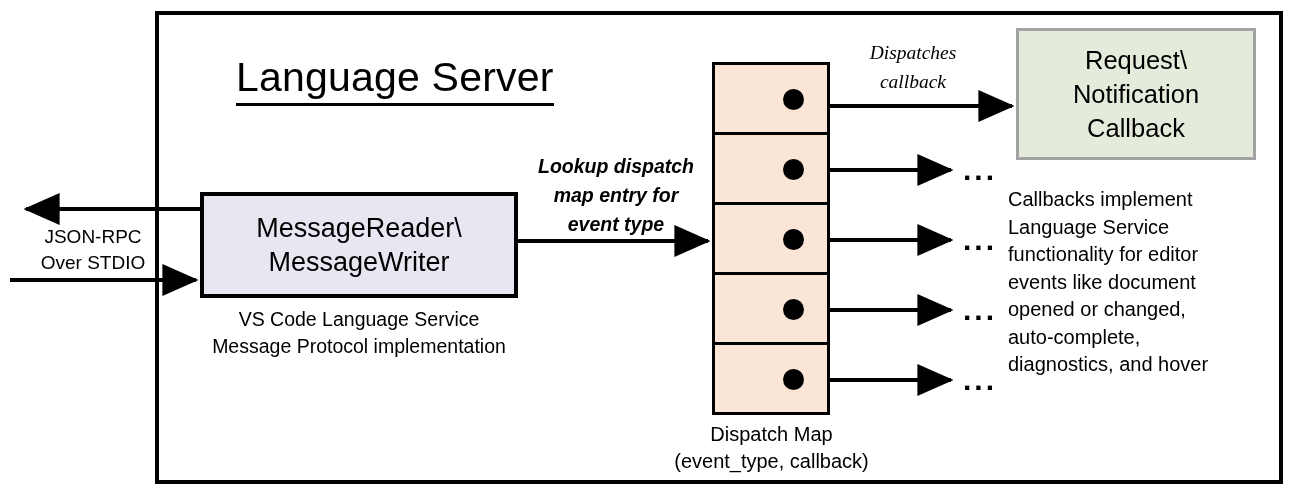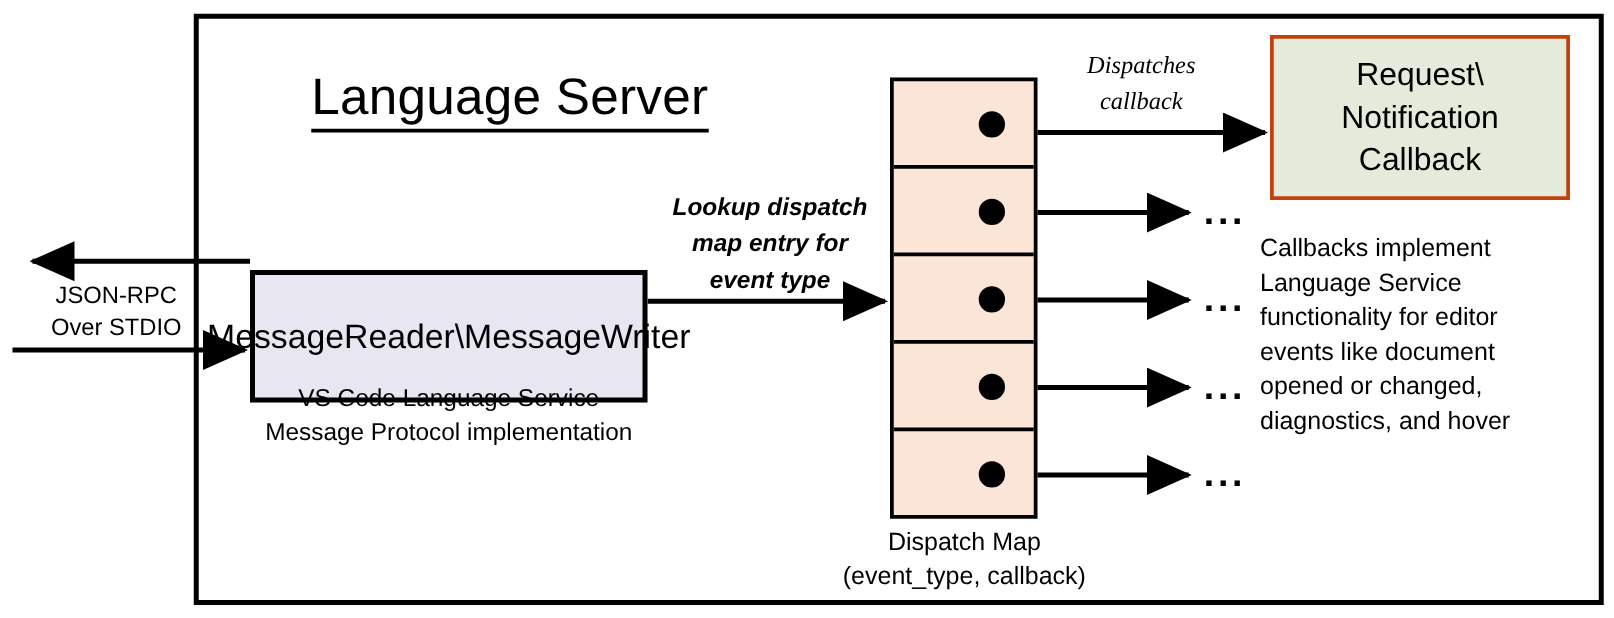--- a/index.html
+++ b/index.html
@@ -31,44 +31,42 @@
   }
 
   
   #server-title {
     left: 236px;
     top: 52px;
     font-size: 41px;
     line-height: 50px;
     letter-spacing: .2px;
     white-space: nowrap;
-    margin-left: 13px;
   }
   #server-title .ul {
     border-bottom: 3px solid #000;
     padding-bottom: 3px;
   }
 
   
   #messagerw-box {
     left: 200px;
     top: 192px;
     width: 318px;
     height: 106px;
     background: #e8e6f0;
     border: 4px solid #000000;
     box-sizing: border-box;
     display: flex;
-    flex-direction: row;
+    flex-direction: column;
     align-items: center;
     justify-content: center;
     font-size: 27px;
     line-height: 34px;
     text-align: center;
-    margin-top: 24px;
   }
   #messagerw-caption {
     left: 196px;
     top: 306px;
     width: 326px;
     text-align: center;
     font-size: 19.5px;
     line-height: 27px;
   }
 
@@ -144,21 +142,21 @@
     line-height: 27px;
   }
 
   
   #callback-box {
     left: 1016px;
     top: 28px;
     width: 240px;
     height: 132px;
     background: #e5ebdb;
-    border: 3px solid #c2410c;
+    border: 3px solid #a3a3a3;
     box-sizing: border-box;
     display: flex;
     flex-direction: column;
     justify-content: center;
     font-size: 25.5px;
     line-height: 34px;
     text-align: center;
   }
   #callback-caption {
     left: 1008px;
@@ -289,16 +287,17 @@
     <div>Request\</div>
     <div>Notification</div>
     <div>Callback</div>
   </div>
   <div class="abs" id="callback-caption">
     <div>Callbacks implement</div>
     <div>Language Service</div>
     <div>functionality for editor</div>
     <div>events like document</div>
     <div>opened or changed,</div>
+    <div>auto-complete,</div>
     <div>diagnostics, and hover</div>
   </div>
 
 </div>
 
 </body></html>

